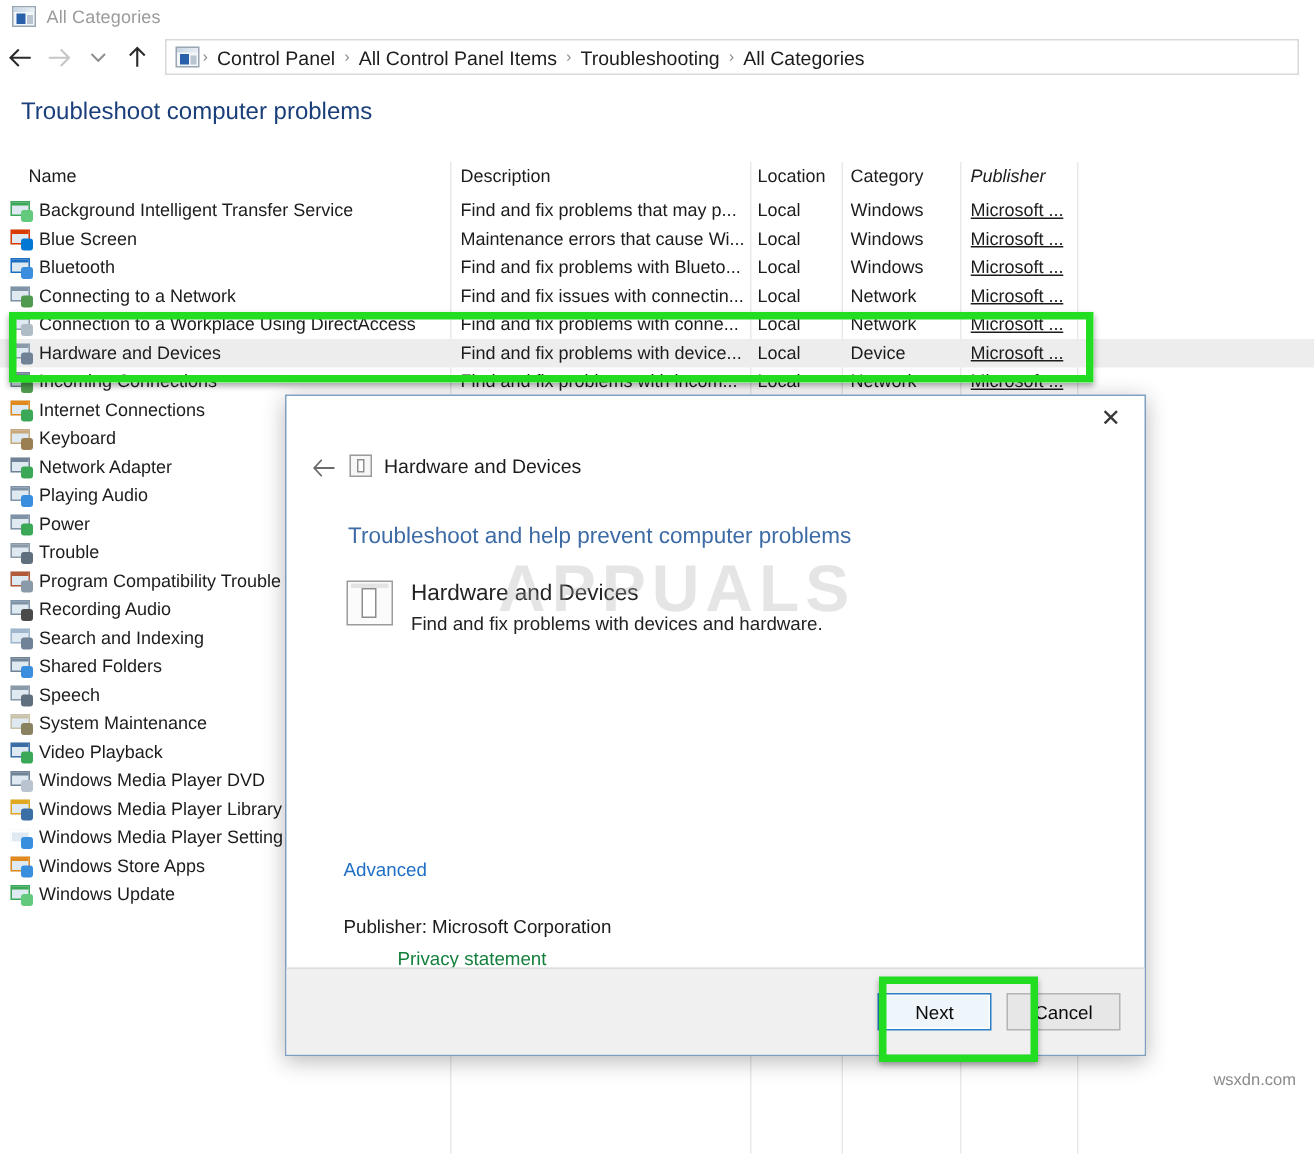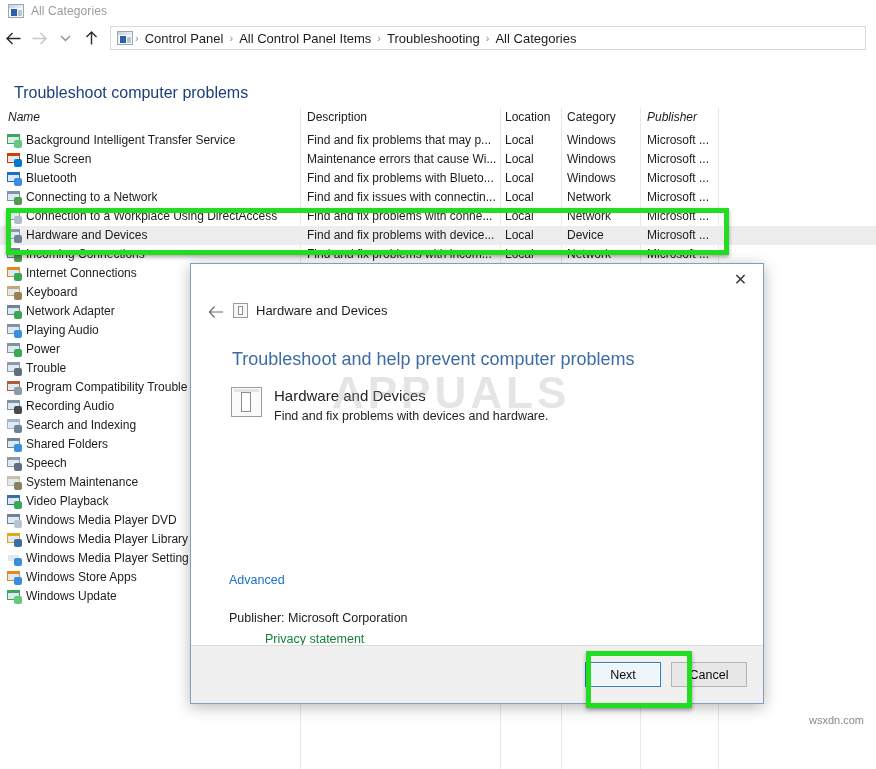--- a/index.html
+++ b/index.html
@@ -118,21 +118,21 @@
   .crumb-sep {
     color: #8d8d8d;
     font-size: 11px;
     padding: 0 2px;
     user-select: none;
   }
 
   
   #page-heading {
     position: absolute;
-    left: 14px; top: 84px;
+    left: 14px; top: 66px;
     font-size: 16px;
     color: #1a3f7a;
     white-space: nowrap;
   }
 
   
   .col-rule {
     position: absolute;
     top: 108px;
     width: 1px;
@@ -171,21 +171,21 @@
     top: 2px;
     font-size: 12px;
     color: #1c1c1c;
     white-space: nowrap;
     overflow: hidden;
   }
   .row .c-name  { left: 26px; max-width: 272px; }
   .row .c-desc  { left: 307px; max-width: 190px; }
   .row .c-loc   { left: 505px; max-width: 56px; }
   .row .c-cat   { left: 567px; max-width: 74px; }
-  .row .c-pub   { left: 647px; max-width: 72px; }
+  .row .c-pub   { left: 647px; max-width: 72px; text-decoration: underline; }
   .row .ricon {
     position: absolute;
     left: 7px; top: 2px;
     width: 15px; height: 15px;
   }
 
   
   .ic { position: absolute; left:0; top:0; width:15px; height:15px; }
   .ic .mon {
     position:absolute; left:0; top:1px; width:13px; height:10px;
@@ -285,21 +285,21 @@
   #dlg-titlerow .dti::after {
     content:"";
     position:absolute; left:4px; top:2px; width:5px; height:9px;
     border:1px solid #8f8f8f; background:#ffffff; box-sizing:border-box;
   }
   #dlg-titlerow .dtt { font-size: 13px; color: #1c1c1c; }
 
   #dlg-h1 {
     position: absolute;
     left: 41px; top: 85px;
-    font-size: 18px;
+    font-size: 15px;
     color: #3d6ba5;
     white-space: nowrap;
   }
 
   #dlg-item {
     position: absolute;
     left: 40px; top: 123px;
     display: flex;
     align-items: flex-start;
   }
@@ -448,21 +448,21 @@
 
   <div id="page-heading">Troubleshoot computer problems</div>
 
   <div class="col-rule" style="left:300px;"></div>
   <div class="col-rule" style="left:500px;"></div>
   <div class="col-rule" style="left:561px;"></div>
   <div class="col-rule" style="left:640px;"></div>
   <div class="col-rule" style="left:718px;"></div>
 
   <div id="list-header">
-    <span class="hcell" style="left:8px;font-style:italic;">Name</span>
+    <span class="hcell" style="left:19px;">Name</span>
     <span class="hcell" style="left:307px;">Description</span>
     <span class="hcell" style="left:505px;">Location</span>
     <span class="hcell" style="left:567px;">Category</span>
     <span class="hcell" style="left:647px;font-style:italic;">Publisher</span>
   </div>
 
   <div id="list-rows">
       <div class="row">
         <span class="ricon">
           <span class="ic">

